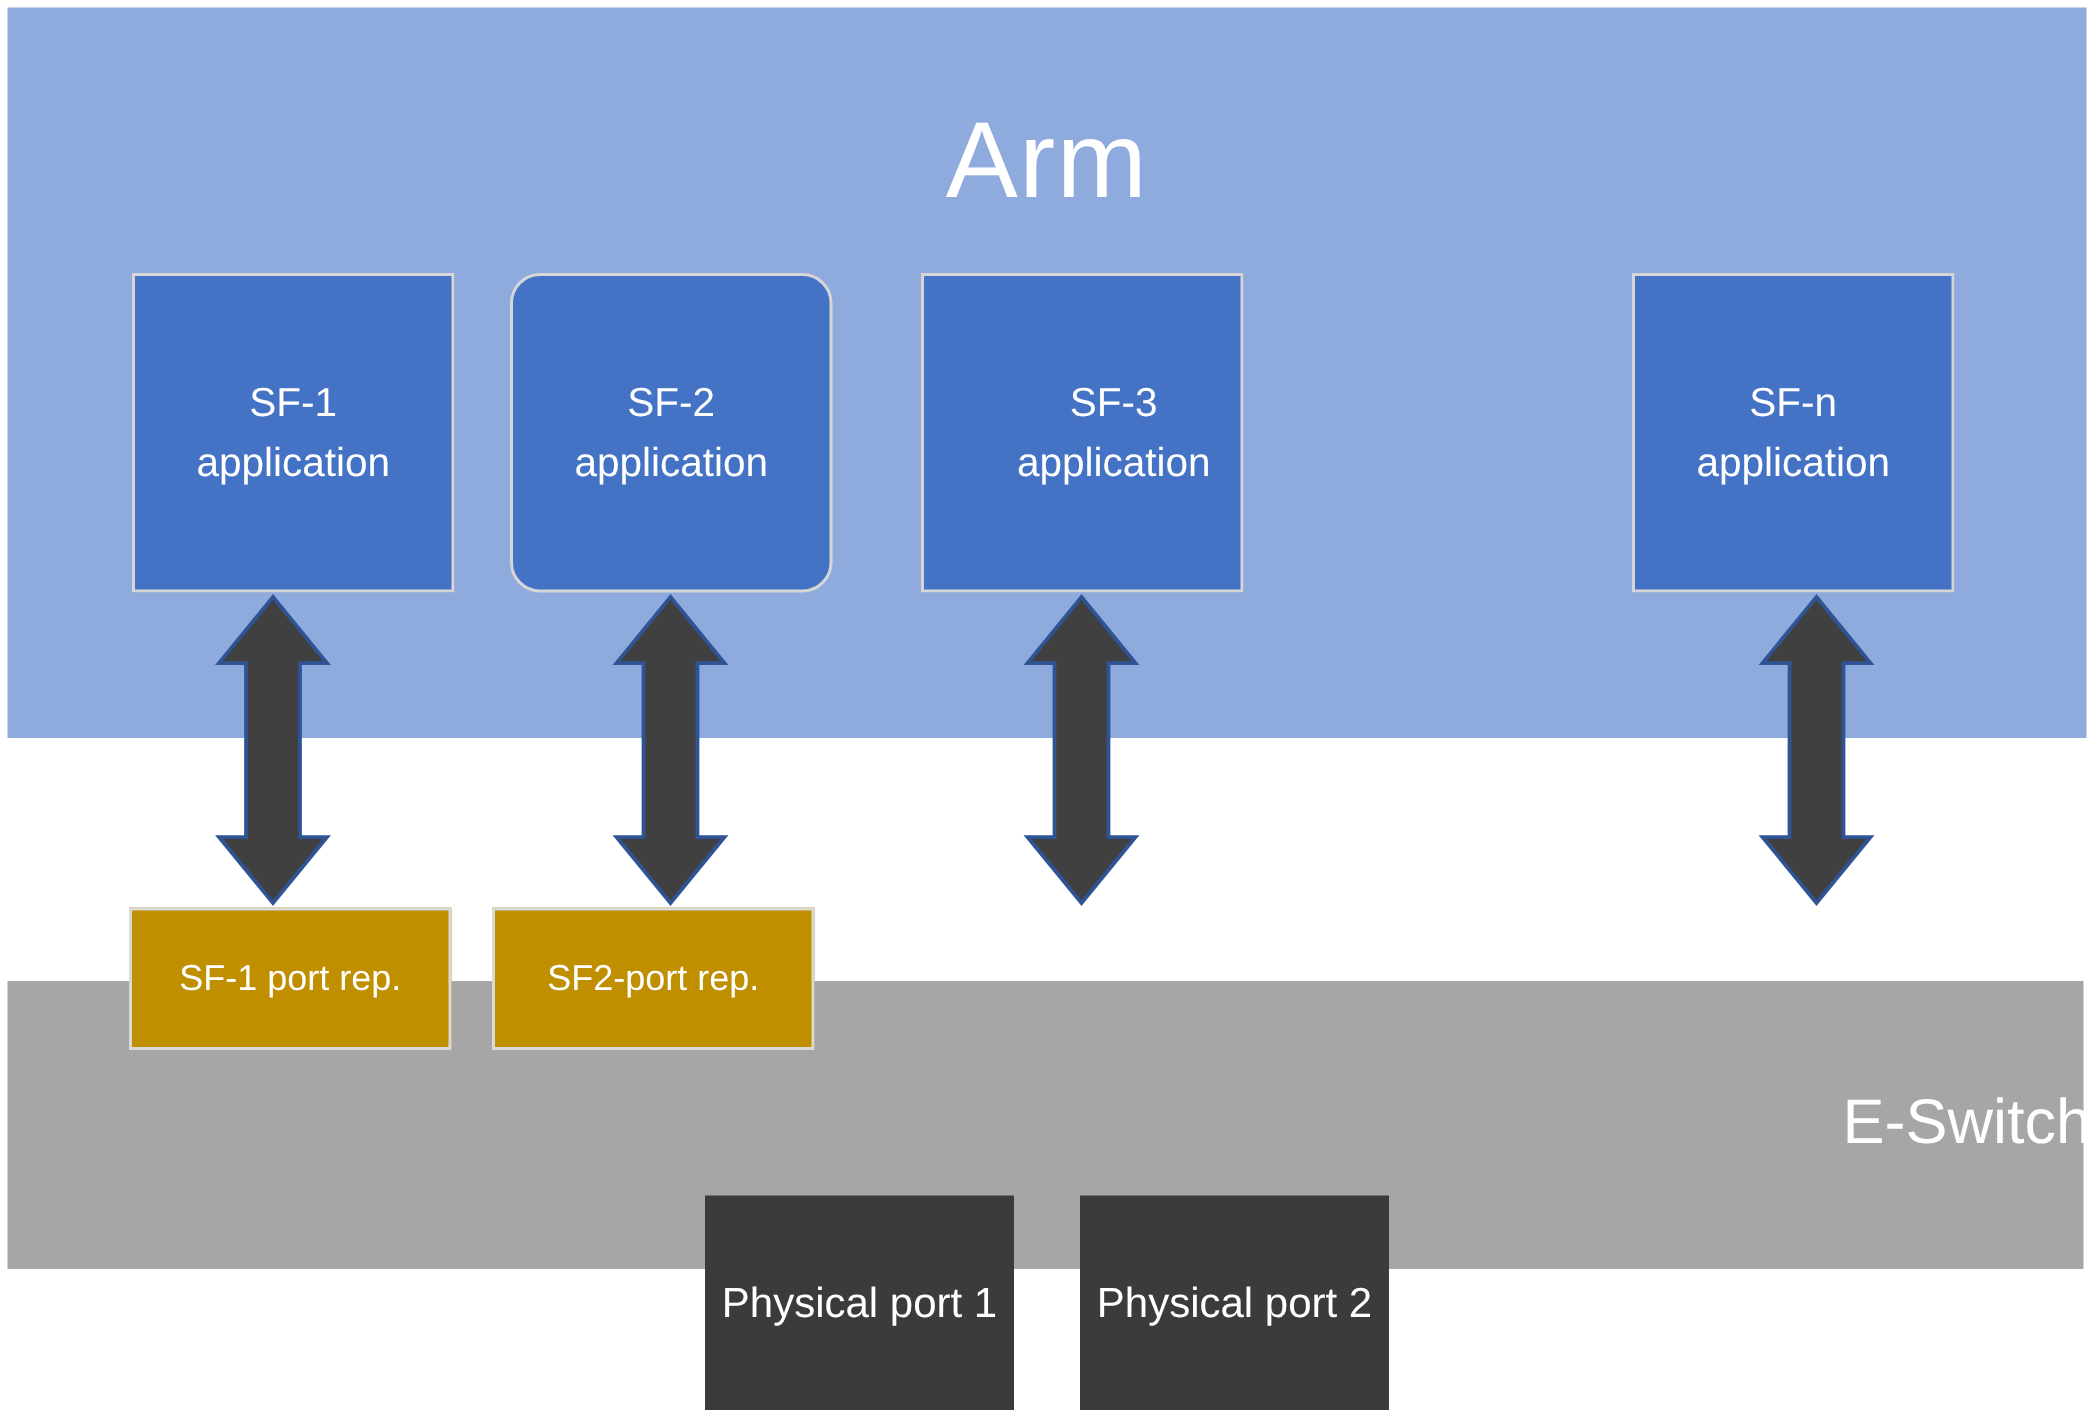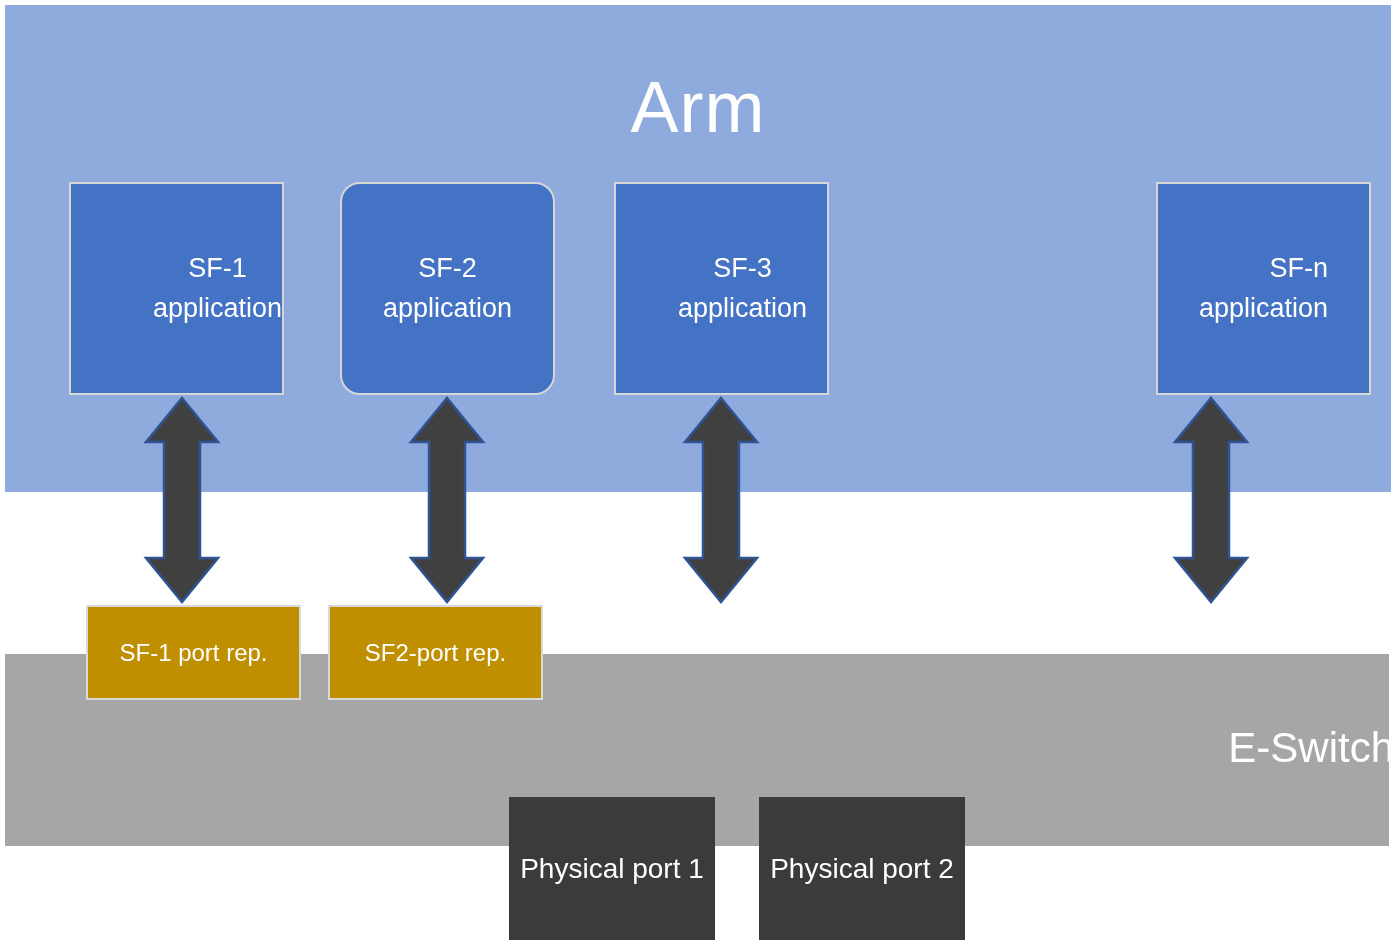--- a/index.html
+++ b/index.html
@@ -32,24 +32,24 @@
   }
 
   .app-box {
     position: absolute; top: 182px; width: 215px; height: 213px;
     background: var(--app-bg);
     border: 2px solid #d6d6d6;
     display: flex; align-items: center; justify-content: center;
     text-align: center; color: var(--text);
     font-size: 27px; line-height: 1.45;
   }
-  .app-box.p1 { left: 69px; justify-content: flex-end; }
+  .app-box.p1 { left: 88px; }
   .app-box.p2 { left: 340px; border-radius: 20px; }
   .app-box.p3 { left: 614px; padding-left: 42px; }
-  .app-box.p4 { left: 1156px; text-align: right; }
+  .app-box.p4 { left: 1088px; }
 
   .arrow {
     position: absolute; top: 395px; width: 80px; height: 210px;
   }
   .arrow.p1 { left: 142px; }
   .arrow.p2 { left: 407px; }
   .arrow.p3 { left: 681px; }
   .arrow.p4 { left: 1171px; }
   .arrow svg { display: block; width: 100%; height: 100%; }
 
@@ -75,21 +75,20 @@
   .gold-box.p2 { left: 328px; }
   .gold-box.p3 { left: 614px; }
   .gold-box.p4 { left: 1104px; }
 
   .phys-box {
     position: absolute; top: 797px; width: 206px; height: 143px;
     background: var(--dark-bg);
     display: flex; align-items: center; justify-content: center;
     text-align: center; color: var(--text);
     font-size: 28px;
-    margin-left: 39px;
   }
   .phys-box.p1 { left: 470px; }
   .phys-box.p2 { left: 720px; }
 </style>
 </head>
 <body>
 
 <div class="stage">
 
   <div class="arm-region">

